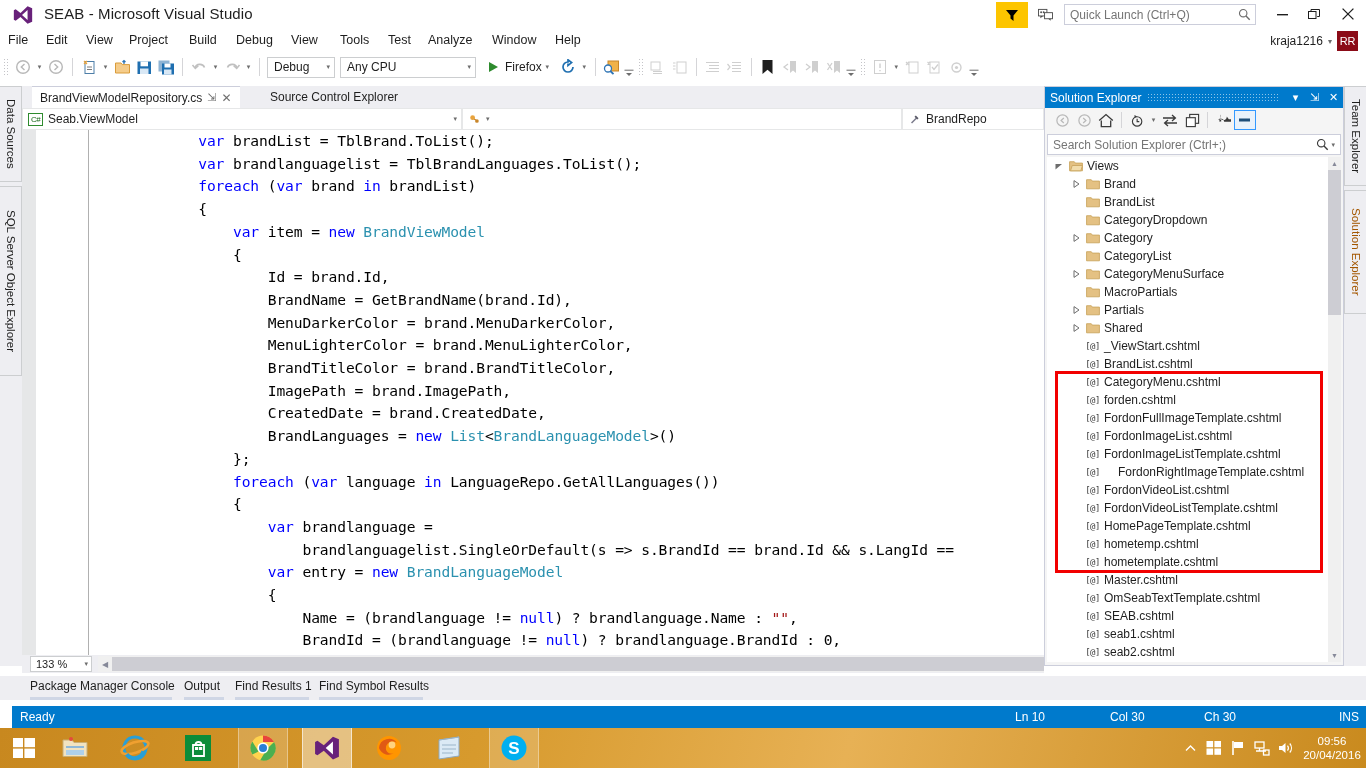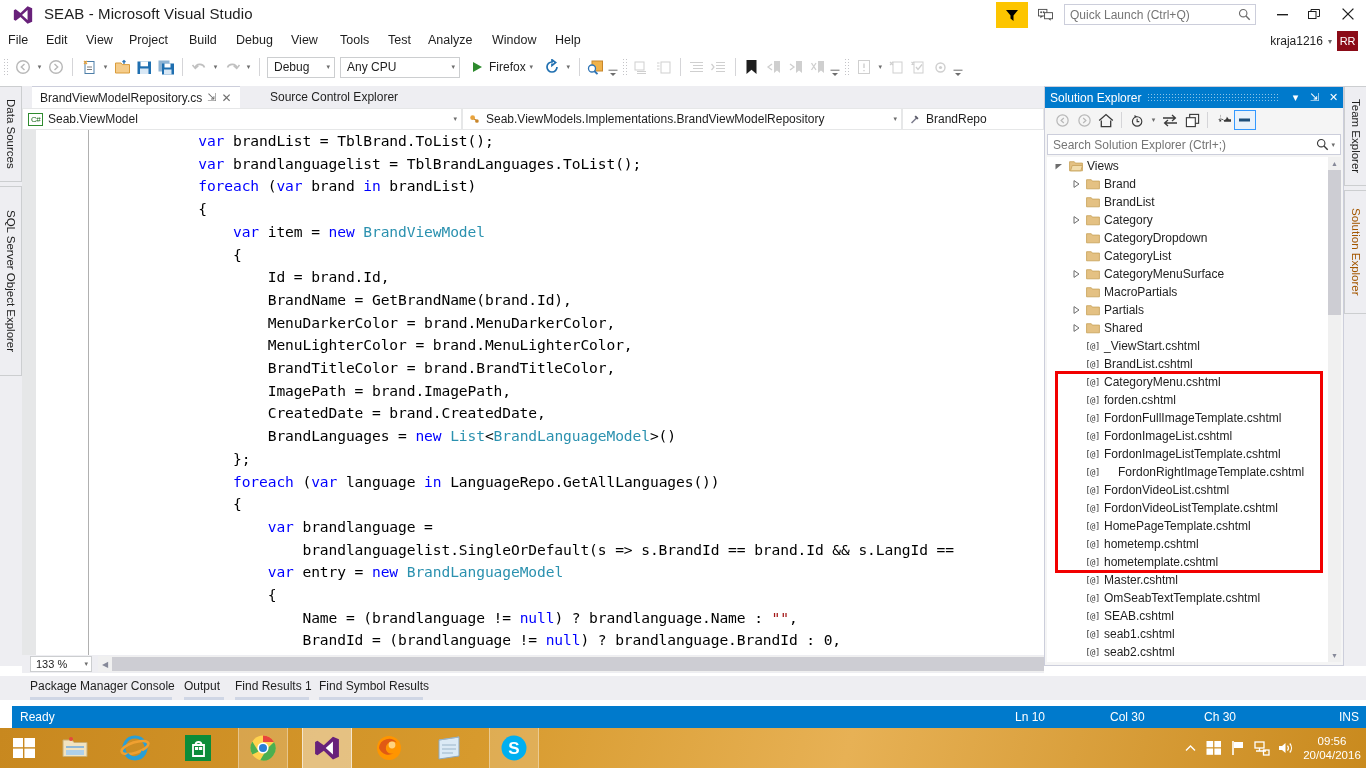--- a/index.html
+++ b/index.html
@@ -418,21 +418,21 @@
           <path d="M15.5 6 L12.7 9.4 L9.7 6.6" fill="none" stroke="#c0c0c0" stroke-width="1.6"></path>
         </svg>
     </div>
     <div class="tb-caret">▾</div>
     <div class="tb-sep"></div>
 
     <div class="tb-combo" style="width:68px;margin-left:2px">
       <span>Debug</span>
       <span class="cb-caret">▾</span>
     </div>
-    <div class="tb-combo" style="width:120px;margin-left:5px">
+    <div class="tb-combo" style="width:136px;margin-left:5px">
       <span>Any CPU</span>
       <span class="cb-caret">▾</span>
     </div>
 
     <div class="tb-run" style="margin-left:10px">
       <svg width="14" height="14" viewBox="0 0 14 14">
           <path d="M3 2 L12 7 L3 12 Z" fill="#2e8b2e"></path>
         </svg>
       <span style="margin-left:5px">Firefox</span>
       <span class="tb-caret">▾</span>
@@ -587,21 +587,20 @@
       <span class="cs-badge">C#</span>
       <span class="txt">Seab.ViewModel</span>
       <span class="cb-caret">▾</span>
     </div>
     <div class="navcombo" style="width:440px">
       <svg width="13" height="13" viewBox="0 0 14 14" style="flex:none">
         <circle cx="5" cy="5" r="2.6" fill="#e8a33d"></circle>
           <circle cx="9.6" cy="8.6" r="2" fill="#c8862a"></circle>
         <line x1="6.4" y1="6.4" x2="8.6" y2="7.6" stroke="#c8862a" stroke-width="1.3"></line>
       </svg>
-      <span class="txt">Seab.ViewModels.Implementations.BrandViewModelRepository</span>
       <span class="cb-caret">▾</span>
     </div>
     <div class="navcombo" style="width:142px">
       <svg width="13" height="13" viewBox="0 0 14 14" style="flex:none">
         <path d="M3.2 10.2 L8.6 4.8 L9.8 6 L4.4 11.4 Z" fill="#7b7b8c"></path>
         <path d="M8.4 2.6 L11.4 5.6 L10 7 L7 4 Z" fill="#5a5a68"></path>
       </svg>
       <span class="txt">BrandRepo</span>
     </div>
   </div>
@@ -769,40 +768,40 @@
         <div class="tnode" style="padding-left: 21px;">
           <span class="tw"></span>
           <span class="ticon">
             <svg width="14" height="12" viewBox="0 0 16 14">
               <path d="M0.5 2 h5.5 l1.2 1.6 h8.3 v9 h-15 z" fill="#e4c183" stroke="#c9a45c"></path>
             </svg>
           </span>
           <span style="margin-left: 2px;">BrandList</span>
         </div>
         <div class="tnode" style="padding-left: 21px;">
+          <span class="tw"></span>
+          <span class="ticon">
+            <svg width="14" height="12" viewBox="0 0 16 14">
+              <path d="M0.5 2 h5.5 l1.2 1.6 h8.3 v9 h-15 z" fill="#e4c183" stroke="#c9a45c"></path>
+            </svg>
+          </span>
+          <span style="margin-left: 2px;">CategoryDropdown</span>
+        </div>
+        <div class="tnode" style="padding-left: 21px;">
           <span class="tw">
             <svg width="8" height="8" viewBox="0 0 8 8">
               <path d="M2 0.6 L7 4 L2 7.4 Z" fill="none" stroke="#6d6d6d"></path>
             </svg>
           </span>
           <span class="ticon">
             <svg width="14" height="12" viewBox="0 0 16 14">
               <path d="M0.5 2 h5.5 l1.2 1.6 h8.3 v9 h-15 z" fill="#e4c183" stroke="#c9a45c"></path>
             </svg>
           </span>
           <span style="margin-left: 2px;">Category</span>
-        </div>
-        <div class="tnode" style="padding-left: 21px;">
-          <span class="tw"></span>
-          <span class="ticon">
-            <svg width="14" height="12" viewBox="0 0 16 14">
-              <path d="M0.5 2 h5.5 l1.2 1.6 h8.3 v9 h-15 z" fill="#e4c183" stroke="#c9a45c"></path>
-            </svg>
-          </span>
-          <span style="margin-left: 2px;">CategoryDropdown</span>
         </div>
         <div class="tnode" style="padding-left: 21px;">
           <span class="tw"></span>
           <span class="ticon">
             <svg width="14" height="12" viewBox="0 0 16 14">
               <path d="M0.5 2 h5.5 l1.2 1.6 h8.3 v9 h-15 z" fill="#e4c183" stroke="#c9a45c"></path>
             </svg>
           </span>
           <span style="margin-left: 2px;">CategoryList</span>
         </div>

